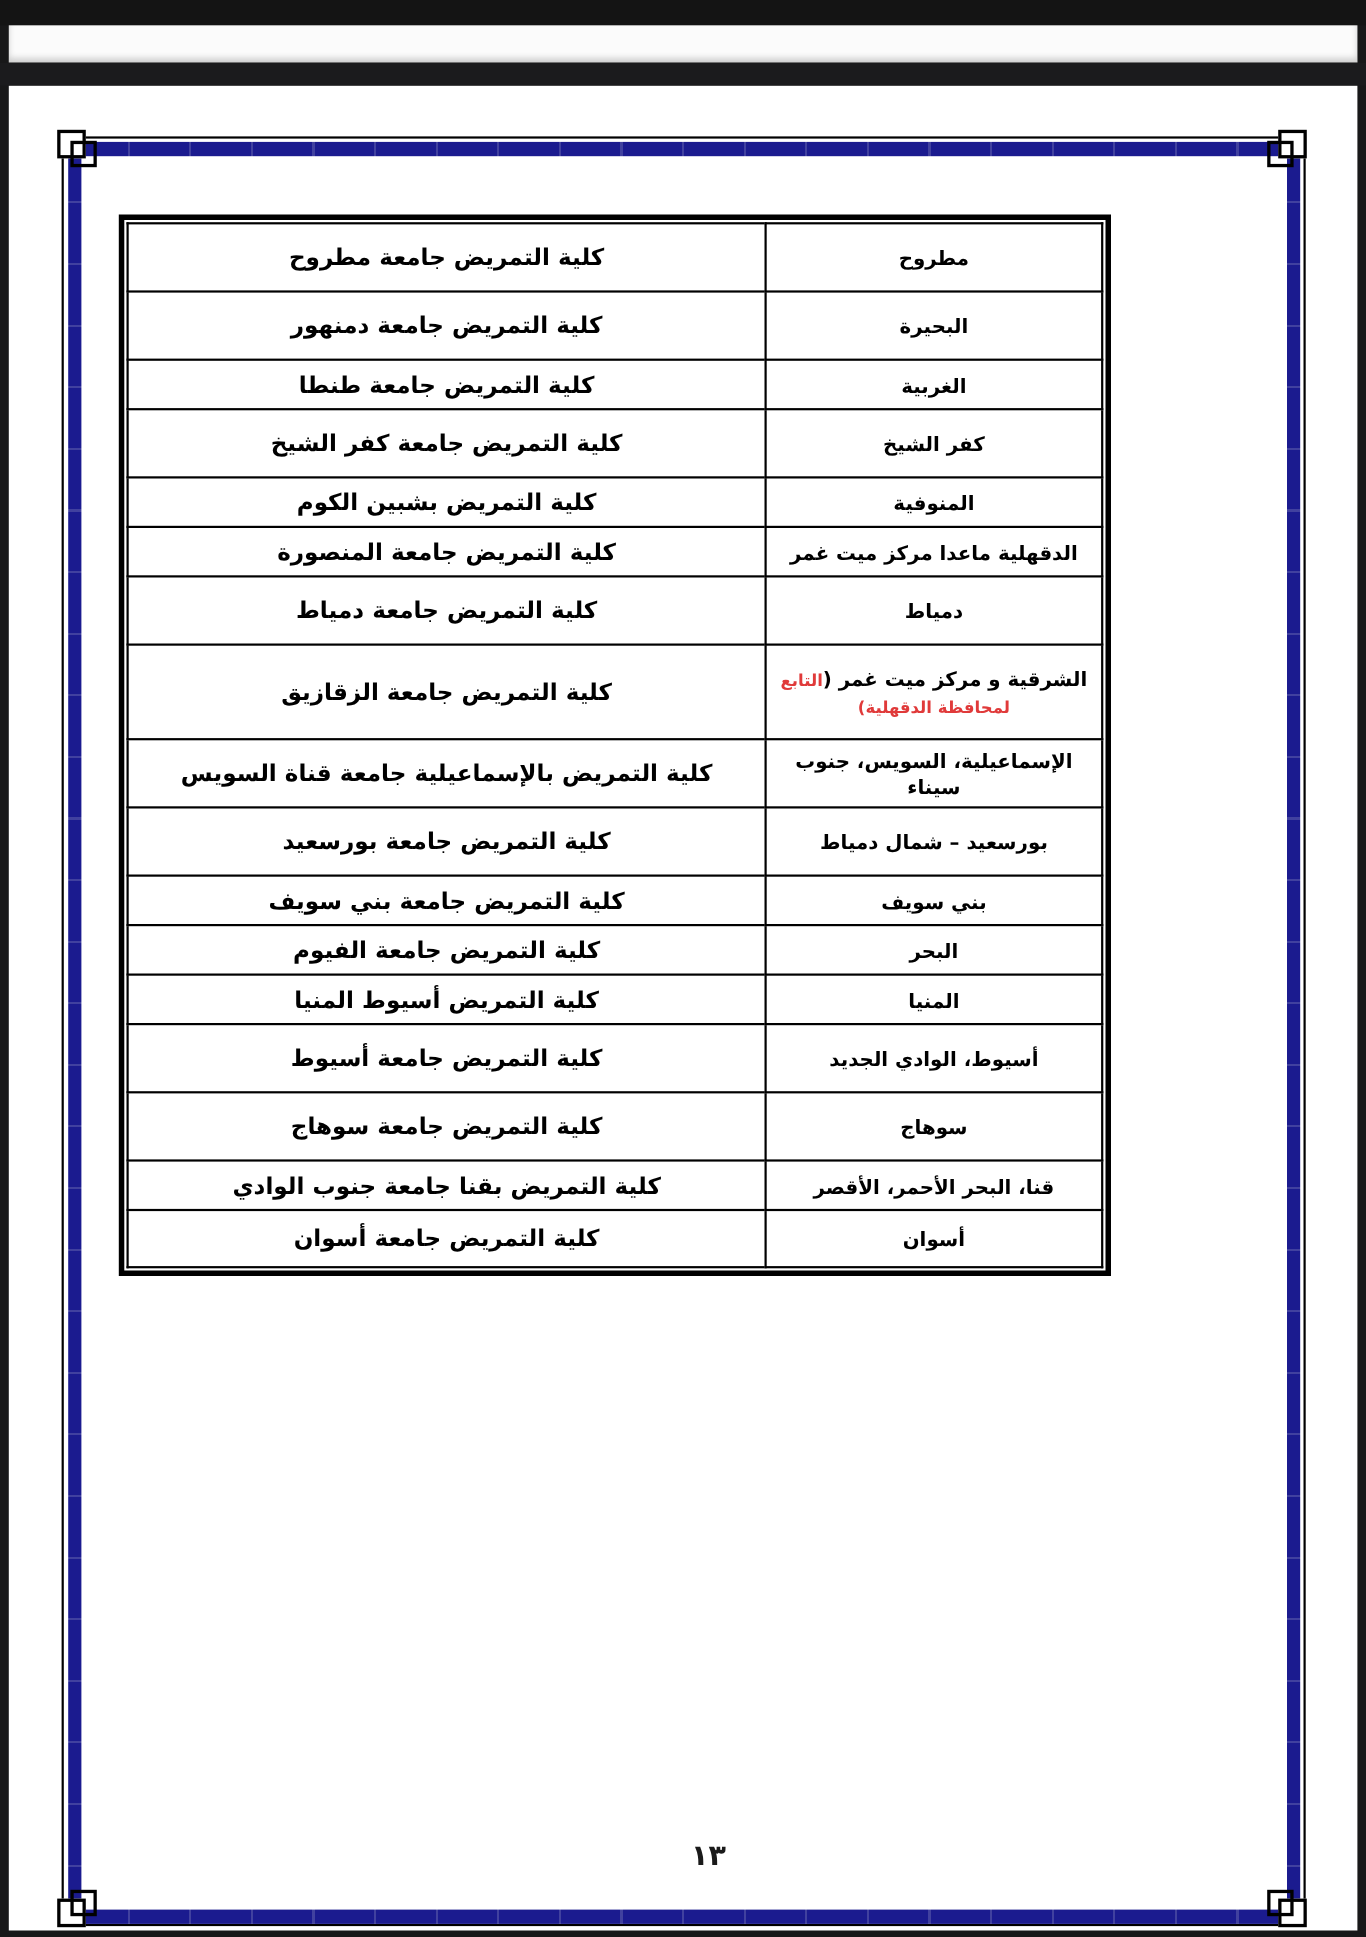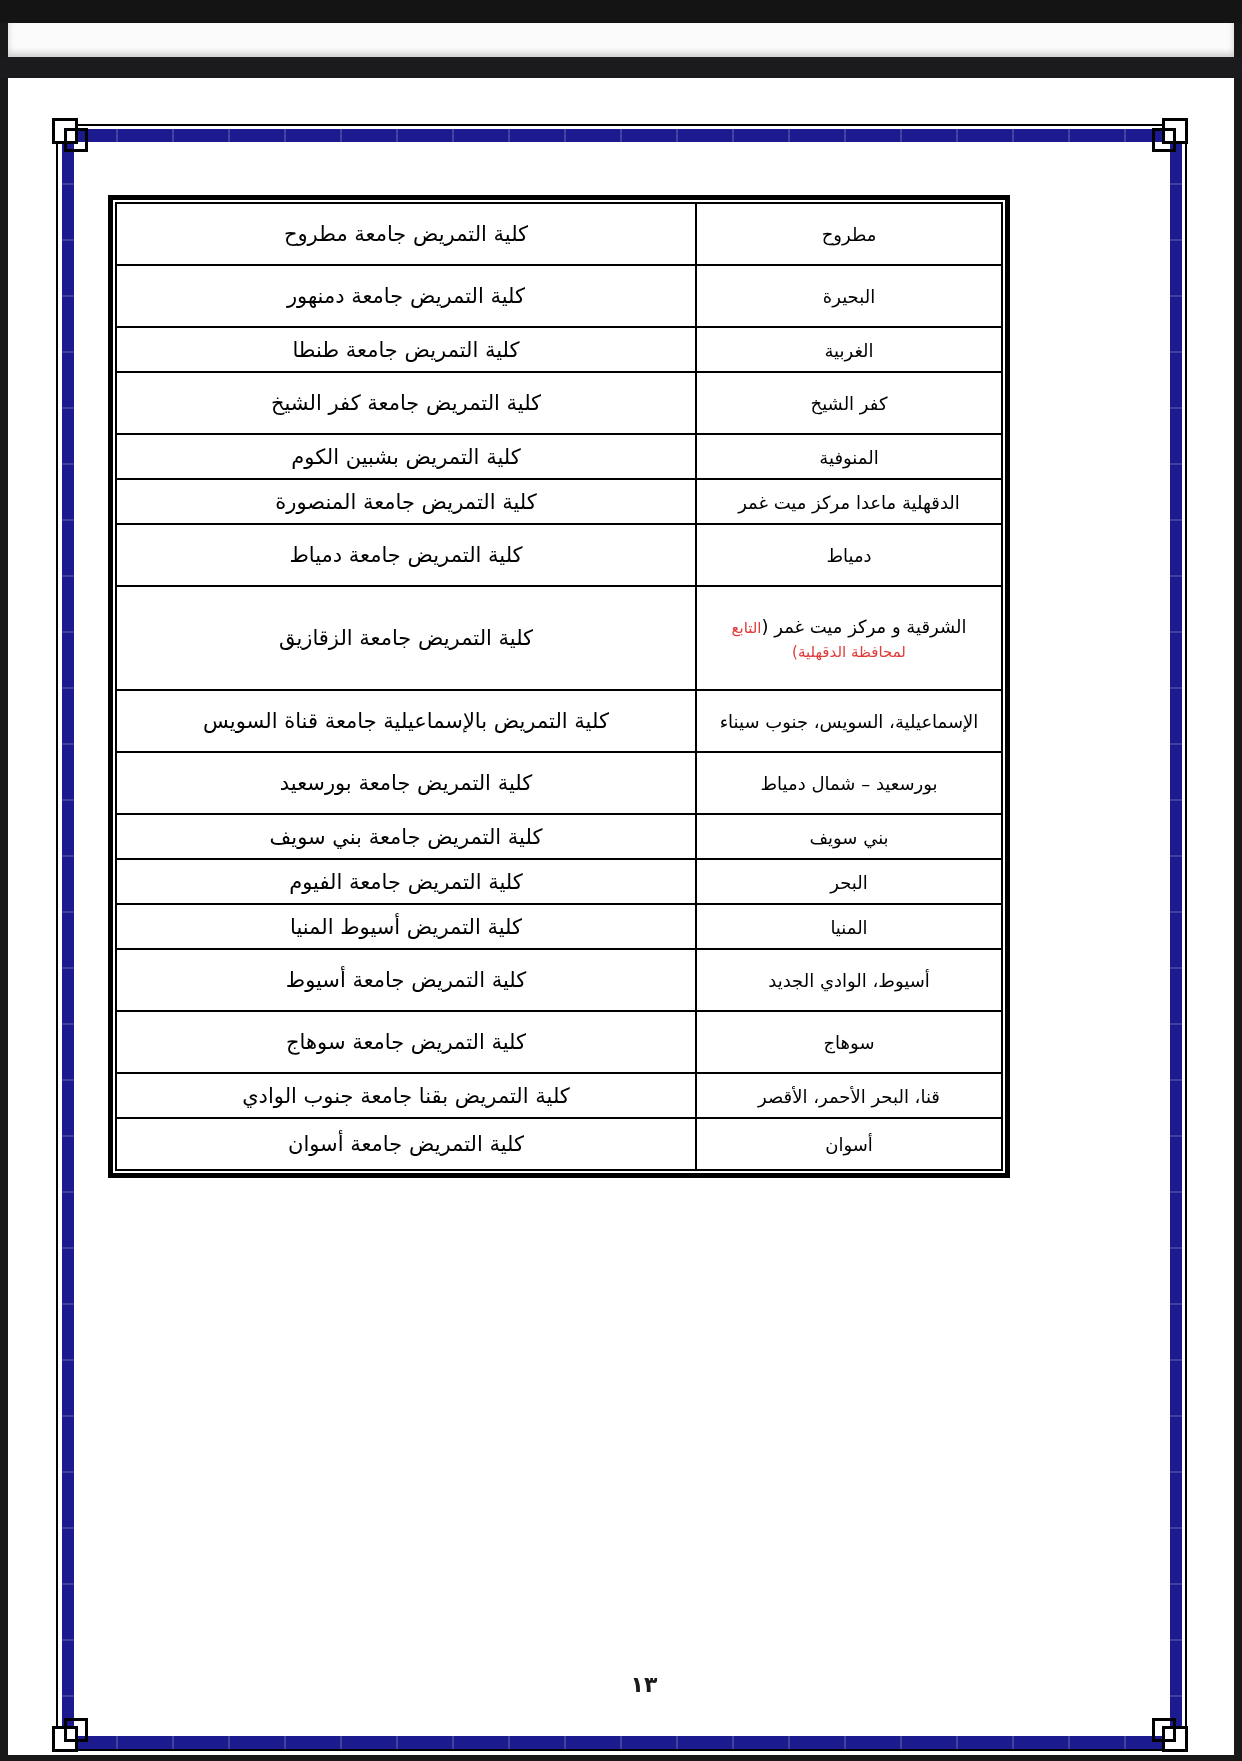--- a/index.html
+++ b/index.html
@@ -29,34 +29,34 @@
   .corner .sqB{position:absolute;left:12px;top:10px;width:18px;height:18px;border:3px solid #000;background:transparent;}
   .corner.tl{left:44px;top:40px;}
   .corner.tr{left:1140px;top:40px;transform:scaleX(-1);}
   .corner.bl{left:44px;top:1634px;transform:scaleY(-1);}
   .corner.br{left:1140px;top:1634px;transform:scale(-1,-1);}
   
   .table-wrap{position:absolute;left:100px;top:117px;width:902px;border:5px solid #000;
               padding:2px;box-sizing:border-box;background:#fff;}
   table{width:100%;border-collapse:collapse;direction:rtl;}
   td{border:2px solid #000;text-align:center;vertical-align:middle;
-     font-weight:normal;color:#000;padding:4px 10px;box-sizing:border-box;}
+     font-weight:bold;color:#000;padding:4px 10px;box-sizing:border-box;}
   td.gov{width:306px;font-size:21px;}
   td.college{font-size:21px;}
   .gov-main{font-size:18px;}
   .gov-red{font-size:15px;color:var(--red);}
   tr:nth-child(1) td,tr:nth-child(2) td,tr:nth-child(4) td,tr:nth-child(7) td,
   tr:nth-child(9) td,tr:nth-child(10) td,tr:nth-child(14) td,tr:nth-child(15) td{height:62px;}
   tr:nth-child(3) td,tr:nth-child(5) td,tr:nth-child(6) td,tr:nth-child(11) td,
   tr:nth-child(12) td,tr:nth-child(13) td,tr:nth-child(16) td{height:45px;}
-  tr:nth-child(8) td{height:104px;}
+  tr:nth-child(8) td{height:86px;}
   tr:nth-child(17) td{height:52px;}
   
   .page-number{position:absolute;left:0;right:0;top:1594px;text-align:center;
-               padding-left:46px;font-size:22px;font-weight:bold;color:#1a1a1a;}
+               padding-left:46px;font-size:26px;font-weight:bold;color:#1a1a1a;}
 </style>
 </head>
 <body>
 
 <div class="stage">
   <div class="top-bar"></div>
   <div class="prev-page"></div>
   <div class="page-gap"></div>
 
   <div class="page">

